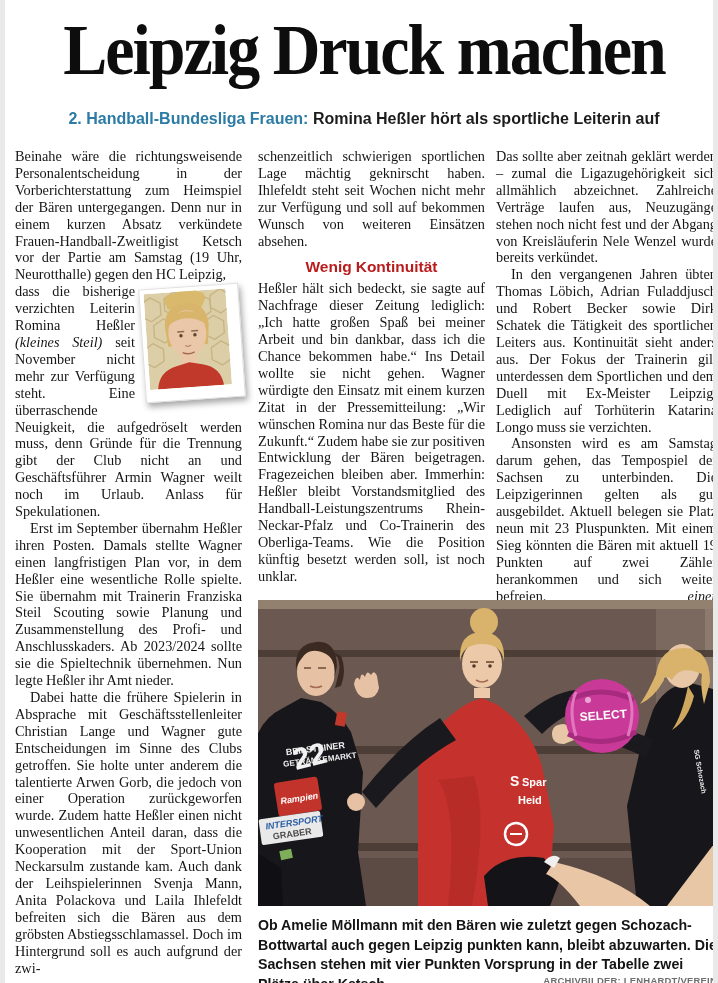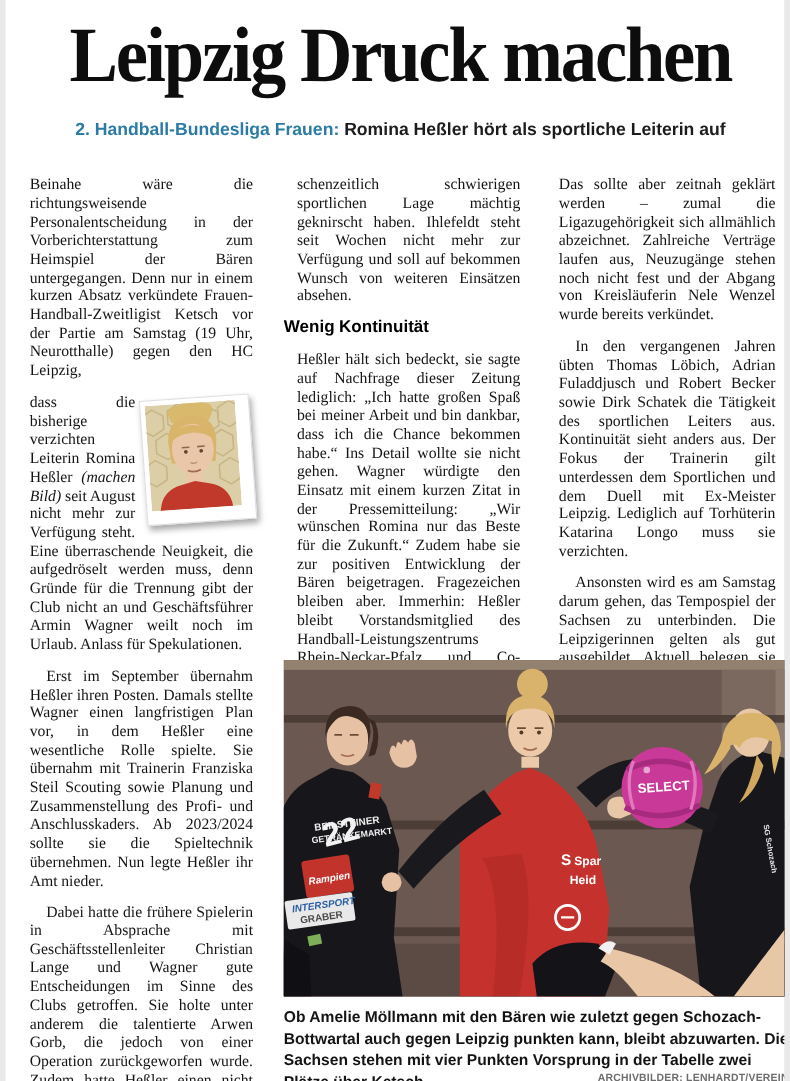--- a/index.html
+++ b/index.html
@@ -17,28 +17,28 @@
   .deck {
     position:absolute; top:110px; left:0; width:718px; text-align:center;
     font-family:"Liberation Sans", sans-serif; font-weight:bold; font-size:16px;
     color:#1c1c1c;
   }
   .deck .kicker { color:#2b7ba4; }
   .col {
     position:absolute; top:148px; font-size:14.3px; line-height:16.9px;
     text-align:justify; hyphens:auto; -webkit-hyphens:auto; word-spacing:-0.3px;
   }
-  .col p { margin:12px; }
+  .col p { margin:0; }
   .col p.indent { text-indent:15px; }
   .col1 { left:10px;  width:227px; }
   .col2 { left:253px; width:227px; }
   .col3 { left:491px; width:221px;font-family:Liberation Serif, serif; }
   .subhead {
     font-family:"Liberation Sans", sans-serif; font-weight:bold; font-size:15.5px;
-    margin:10px 0 4px 0 !important; text-align:left; color:#000000;
+    margin:10px 0 4px 0 !important; text-align:center; color:#b91c1c;
   }
   .byline { float:right; font-style:italic; }
   .headshot-card {
     float:right; width:90px; height:104px; margin:3px 0 3px 7px; padding:4px;
     background:#ffffff; border:1px solid #dedede;
     box-shadow:2px 4px 6px rgba(0,0,0,0.35);
     transform:rotate(-4deg);
   }
   .photo {
     position:absolute; left:253px; top:600px; width:459px; height:306px;
@@ -96,21 +96,21 @@
           <line x1="31" y1="40" x2="38" y2="40" stroke="#8a6a4e" stroke-width="1.4"></line>
           <line x1="45" y1="40" x2="52" y2="40" stroke="#8a6a4e" stroke-width="1.4"></line>
           <circle cx="34.5" cy="44" r="1.7" fill="#5d452f"></circle>
           <circle cx="48.5" cy="44" r="1.7" fill="#5d452f"></circle>
           <path d="M38,54 q3,2 6,0" stroke="#b98a68" stroke-width="1.2" fill="none"></path>
           <path d="M35,61 q6,3 12,0" stroke="#a36a50" stroke-width="1.5" fill="none"></path>
           <path d="M33,64 v10 h16 v-10 z" fill="#eac7a8"></path>
           <path d="M8,96 q2,-18 20,-22 l13,-3 l13,3 q18,4 20,22 z" fill="#c0392b"></path>
         </svg>
       </span>
-      <span>dass die bisherige verzichten Leiterin Romina Heßler </span><span style="font-style:italic">(machen Bild)</span><span> seit August nicht mehr zur Verfügung steht. Eine überraschende Neuigkeit, die aufgedröselt werden muss, denn Gründe für die Trennung gibt der Club nicht an und Geschäftsführer Armin Wagner weilt noch im Urlaub. Anlass für Spekulationen.</span>
+      <span>dass die bisherige verzichten Leiterin Romina Heßler </span><span style="font-style:italic">(kleines Steil)</span><span> seit November nicht mehr zur Verfügung steht. Eine überraschende Neuigkeit, die aufgedröselt werden muss, denn Gründe für die Trennung gibt der Club nicht an und Geschäftsführer Armin Wagner weilt noch im Urlaub. Anlass für Spekulationen.</span>
     </p>
     <p class="indent"><span>Erst im September übernahm Heßler ihren Posten. Damals stellte Wagner einen langfristigen Plan vor, in dem Heßler eine wesentliche Rolle spielte. Sie übernahm mit Trainerin Franziska Steil Scouting sowie Planung und Zusammenstellung des Profi- und Anschlusskaders. Ab 2023/2024 sollte sie die Spieltechnik übernehmen. Nun legte Heßler ihr Amt nieder.</span></p>
     <p class="indent"><span>Dabei hatte die frühere Spielerin in Absprache mit Geschäftsstellenleiter Christian Lange und Wagner gute Entscheidungen im Sinne des Clubs getroffen. Sie holte unter anderem die talentierte Arwen Gorb, die jedoch von einer Operation zurückgeworfen wurde. Zudem hatte Heßler einen nicht unwesentlichen Anteil daran, dass die Kooperation mit der Sport-Union Neckarsulm zustande kam. Auch dank der Leihspielerinnen Svenja Mann, Anita Polackova und Laila Ihlefeldt befreiten sich die Bären aus dem gröbsten Abstiegsschlamassel. Doch im Hintergrund soll es auch aufgrund der zwi-</span></p>
   </div>
 
   <div class="col col2">
     <p><span>schenzeitlich schwierigen sportlichen Lage mächtig geknirscht haben. Ihlefeldt steht seit Wochen nicht mehr zur Verfügung und soll auf bekommen Wunsch von weiteren Einsätzen absehen.</span></p>
     <p class="subhead">Wenig Kontinuität</p>
     <p><span>Heßler hält sich bedeckt, sie sagte auf Nachfrage dieser Zeitung lediglich: „Ich hatte großen Spaß bei meiner Arbeit und bin dankbar, dass ich die Chance bekommen habe.“ Ins Detail wollte sie nicht gehen. Wagner würdigte den Einsatz mit einem kurzen Zitat in der Pressemitteilung: „Wir wünschen Romina nur das Beste für die Zukunft.“ Zudem habe sie zur positiven Entwicklung der Bären beigetragen. Fragezeichen bleiben aber. Immerhin: Heßler bleibt Vorstandsmitglied des Handball-Leistungszentrums Rhein-Neckar-Pfalz und Co-Trainerin des Oberliga-Teams. Wie die Position künftig besetzt werden soll, ist noch unklar.</span></p>
   </div>

